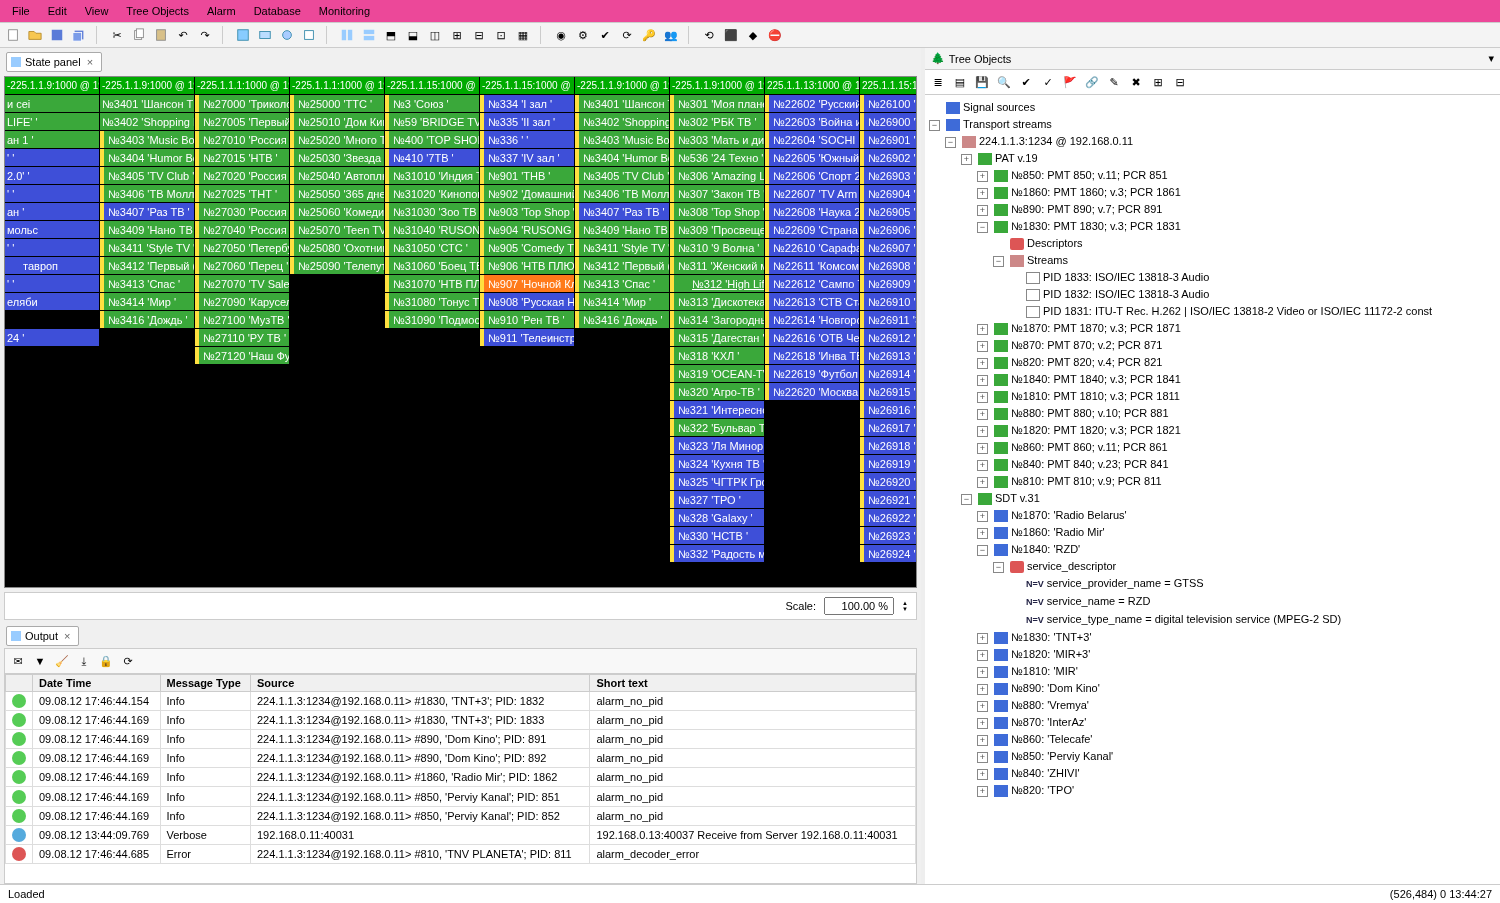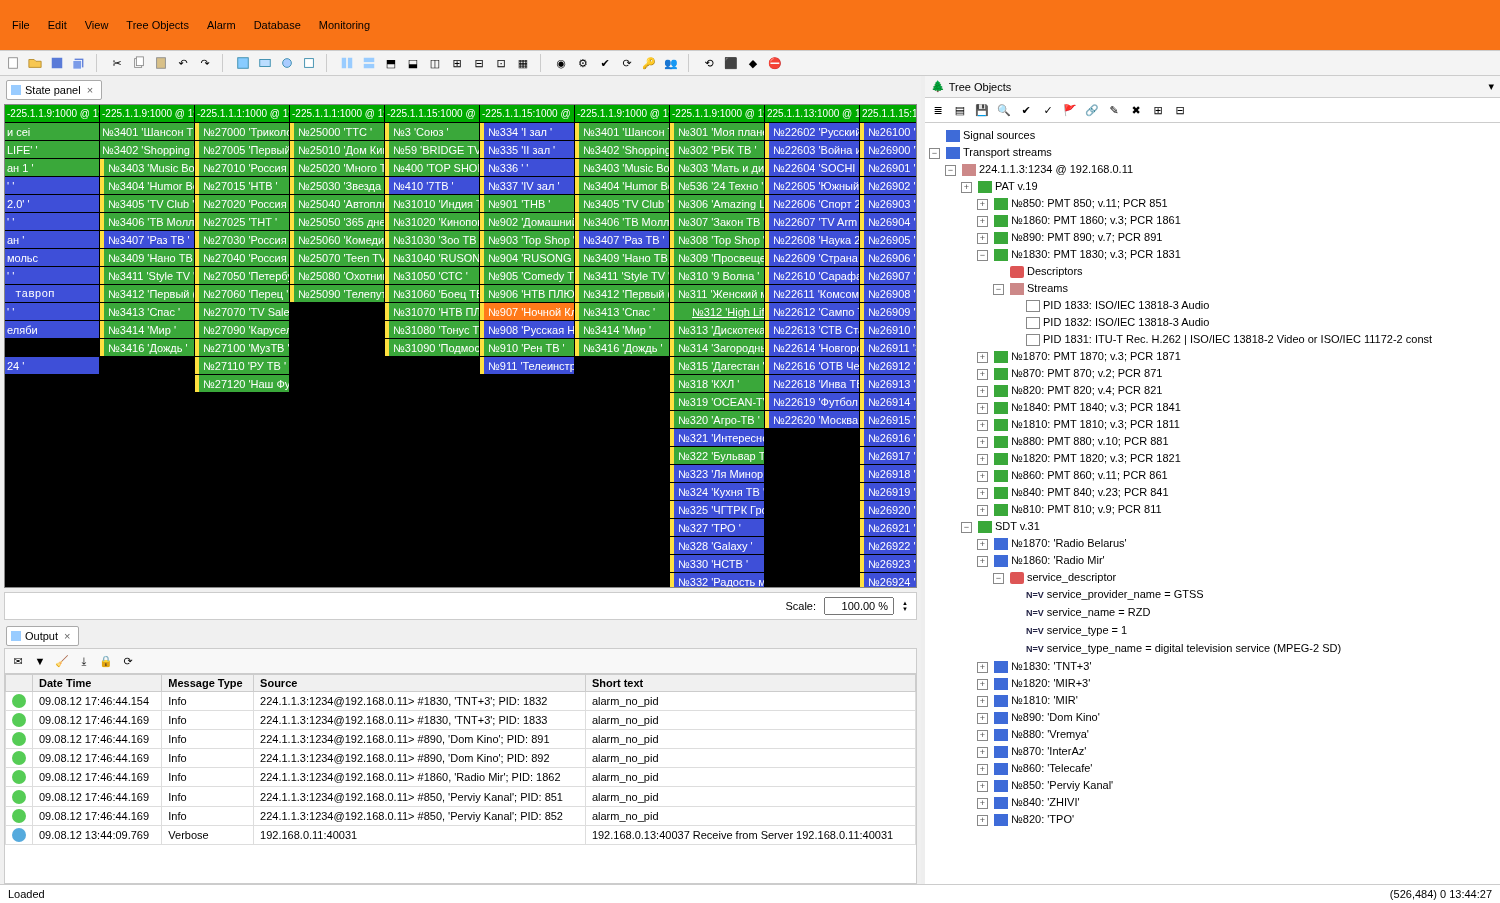--- a/index.html
+++ b/index.html
@@ -1,17 +1,17 @@
 <!DOCTYPE html>
 <html><head>
 <meta charset="utf-8">
 <style>
 * { box-sizing: border-box; margin: 0; padding: 0; font-family: Tahoma, Arial, sans-serif; font-size: 11px; }
 body { background: #f0f0f0; width: 1500px; height: 903px; overflow: hidden; display: flex; flex-direction: column; }
-.menubar { background: #f97316; padding: 16px 4px; border-bottom: 1px solid #ccc; display: flex; gap: 2px; }
+.menubar { background: #ec4899; padding: 2px 4px; border-bottom: 1px solid #ccc; display: flex; gap: 2px; }
 .menubar .menu-item { padding: 3px 8px; cursor: default; }
 .toolbar-row { background: #f4f4f4; padding: 3px 4px; border-bottom: 1px solid #ccc; display: flex; gap: 4px; flex-wrap: wrap; }
 .toolbar-sep { width: 4px; border-left: 1px solid #ccc; margin: 0 4px; }
 .tbtn { width: 18px; height: 18px; border: 1px solid transparent; display: inline-flex; align-items: center; justify-content: center; cursor: default; }
 .tbtn svg { width: 14px; height: 14px; }
 .main-split { flex: 1; display: flex; overflow: hidden; }
 .left-col { width: 925px; display: flex; flex-direction: column; border-right: 4px solid #eee; }
 .right-col { flex: 1; display: flex; flex-direction: column; background: #fff; }
 .state-panel-tabs { padding: 4px 6px; }
 .tab { display: inline-flex; align-items: center; padding: 3px 8px 3px 18px; border: 1px solid #aaa; border-radius: 2px; background: #fff; position: relative; }
@@ -171,21 +171,21 @@
             <div class="cell hdr">-225.1.1.9:1000 @ 19:</div>
             <div class="cell green"><span style="margin-left: 0px;">и сеі</span></div>
             <div class="cell green"><span style="margin-left: 0px;">LIFE' '</span></div>
             <div class="cell green"><span style="margin-left: 0px;">ан 1 '</span></div>
             <div class="cell blue"><span style="margin-left: 0px;">' '</span></div>
             <div class="cell blue"><span style="margin-left: 0px;">2.0' '</span></div>
             <div class="cell blue"><span style="margin-left: 0px;">' '</span></div>
             <div class="cell blue"><span style="margin-left: 0px;">ан '</span></div>
             <div class="cell blue"><span style="margin-left: 0px;">мольс</span></div>
             <div class="cell blue"><span style="margin-left: 0px;">' '</span></div>
-            <div class="cell blue"><span style="margin-left: 8px; font-family: Liberation Mono, monospace;">тавроп</span></div>
+            <div class="cell blue"><span style="margin-left: 16px;">тавроп</span></div>
             <div class="cell blue"><span style="margin-left: 0px;">' '</span></div>
             <div class="cell blue"><span style="margin-left: 0px;">еляби</span></div>
             <div style="height: 18px;"></div>
             <div class="cell blue"><span style="margin-left: 0px;">24 '</span></div>
           </div>
           <div class="state-col">
             <div class="cell hdr">-225.1.1.9:1000 @ 19:</div>
             <div class="cell green"><span style="margin-left: 0px;">№3401 'Шансон ТВ '</span></div>
             <div class="cell green"><span style="margin-left: 0px;">№3402 'Shopping Liv</span></div>
             <div class="cell green"><span class="flag"></span><span style="margin-left: 6px;">№3403 'Music Box '</span></div>
@@ -440,20 +440,27 @@
                 <td>Info</td>
                 <td>224.1.1.3:1234@192.168.0.11&gt; #850, 'Perviy Kanal'; PID: 852</td>
                 <td>alarm_no_pid</td>
               </tr>
               <tr>
                 <td class="icon-cell"><span class="ic-small" style="border-radius:50%;background:#5ad;"></span></td>
                 <td>09.08.12 13:44:09.769</td>
                 <td>Verbose</td>
                 <td>192.168.0.11:40031</td>
                 <td>192.168.0.13:40037 Receive from Server 192.168.0.11:40031</td>
+              </tr>
+              <tr>
+                <td class="icon-cell"><span class="ic-small" style="border-radius:50%;background:#d55;"></span></td>
+                <td>09.08.12 17:46:44.685</td>
+                <td>Error</td>
+                <td>224.1.1.3:1234@192.168.0.11&gt; #810, 'TNV PLANETA'; PID: 811</td>
+                <td>alarm_decoder_error</td>
               </tr>
             </tbody>
         </table>
       </div>
     </div>
   </div>
 
   <div class="right-col">
     <div class="right-header">
       <span>🌲</span>
@@ -495,24 +502,24 @@
         <div class="tree-node" style="padding-left: 48px;"><span class="exp">+</span><span class="tico grn"></span><span>№1840: PMT 1840; v.3; PCR 1841</span></div>
         <div class="tree-node" style="padding-left: 48px;"><span class="exp">+</span><span class="tico grn"></span><span>№1810: PMT 1810; v.3; PCR 1811</span></div>
         <div class="tree-node" style="padding-left: 48px;"><span class="exp">+</span><span class="tico grn"></span><span>№880: PMT 880; v.10; PCR 881</span></div>
         <div class="tree-node" style="padding-left: 48px;"><span class="exp">+</span><span class="tico grn"></span><span>№1820: PMT 1820; v.3; PCR 1821</span></div>
         <div class="tree-node" style="padding-left: 48px;"><span class="exp">+</span><span class="tico grn"></span><span>№860: PMT 860; v.11; PCR 861</span></div>
         <div class="tree-node" style="padding-left: 48px;"><span class="exp">+</span><span class="tico grn"></span><span>№840: PMT 840; v.23; PCR 841</span></div>
         <div class="tree-node" style="padding-left: 48px;"><span class="exp">+</span><span class="tico grn"></span><span>№810: PMT 810; v.9; PCR 811</span></div>
         <div class="tree-node" style="padding-left: 32px;"><span class="exp">−</span><span class="tico grn"></span><span>SDT v.31</span></div>
         <div class="tree-node" style="padding-left: 48px;"><span class="exp">+</span><span class="tico blu"></span><span>№1870: 'Radio Belarus'</span></div>
         <div class="tree-node" style="padding-left: 48px;"><span class="exp">+</span><span class="tico blu"></span><span>№1860: 'Radio Mir'</span></div>
+        <div class="tree-node" style="padding-left: 48px;"><span class="exp">−</span><span class="tico blu"></span><span>№1840: 'RZD'</span></div>
         <div class="tree-node" style="padding-left: 64px;"><span class="exp">−</span><span class="tico red"></span><span>service_descriptor</span></div>
         <div class="tree-node" style="padding-left: 80px;"><span class="noexp"></span><span class="bold-blue" style="margin:0 3px;font-size:9px;">N=V</span><span>service_provider_name = GTSS</span></div>
         <div class="tree-node" style="padding-left: 80px;"><span class="noexp"></span><span class="bold-blue" style="margin:0 3px;font-size:9px;">N=V</span><span>service_name = RZD</span></div>
-        <div class="tree-node" style="padding-left: 80px;"><span class="noexp"></span><span class="bold-blue" style="margin:0 3px;font-size:9px;">N=V</span><span>service_type = 1</span></div>
         <div class="tree-node" style="padding-left: 80px;"><span class="noexp"></span><span class="bold-blue" style="margin:0 3px;font-size:9px;">N=V</span><span>service_type_name = digital television service (MPEG-2 SD)</span></div>
         <div class="tree-node" style="padding-left: 48px;"><span class="exp">+</span><span class="tico blu"></span><span>№1830: 'TNT+3'</span></div>
         <div class="tree-node" style="padding-left: 48px;"><span class="exp">+</span><span class="tico blu"></span><span>№1820: 'MIR+3'</span></div>
         <div class="tree-node" style="padding-left: 48px;"><span class="exp">+</span><span class="tico blu"></span><span>№1810: 'MIR'</span></div>
         <div class="tree-node" style="padding-left: 48px;"><span class="exp">+</span><span class="tico blu"></span><span>№890: 'Dom Kino'</span></div>
         <div class="tree-node" style="padding-left: 48px;"><span class="exp">+</span><span class="tico blu"></span><span>№880: 'Vremya'</span></div>
         <div class="tree-node" style="padding-left: 48px;"><span class="exp">+</span><span class="tico blu"></span><span>№870: 'InterAz'</span></div>
         <div class="tree-node" style="padding-left: 48px;"><span class="exp">+</span><span class="tico blu"></span><span>№860: 'Telecafe'</span></div>
         <div class="tree-node" style="padding-left: 48px;"><span class="exp">+</span><span class="tico blu"></span><span>№850: 'Perviy Kanal'</span></div>
         <div class="tree-node" style="padding-left: 48px;"><span class="exp">+</span><span class="tico blu"></span><span>№840: 'ZHIVI'</span></div>

